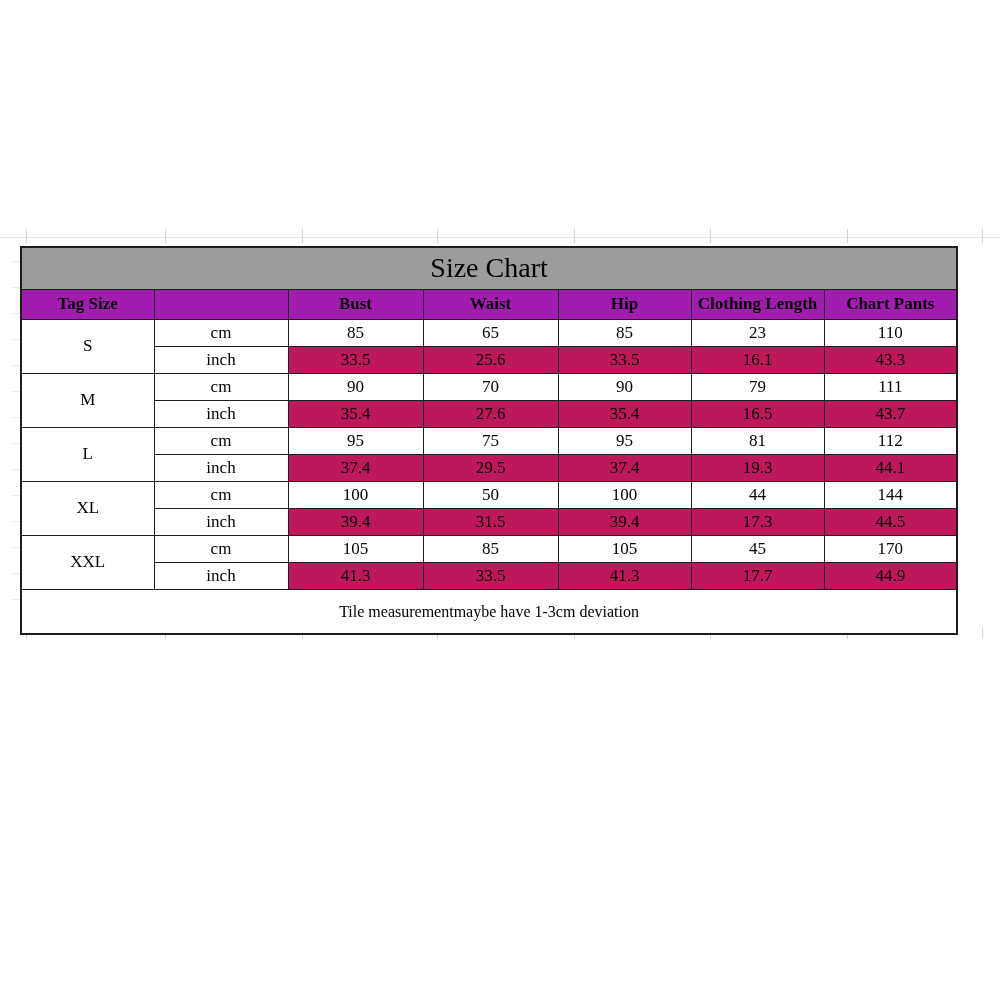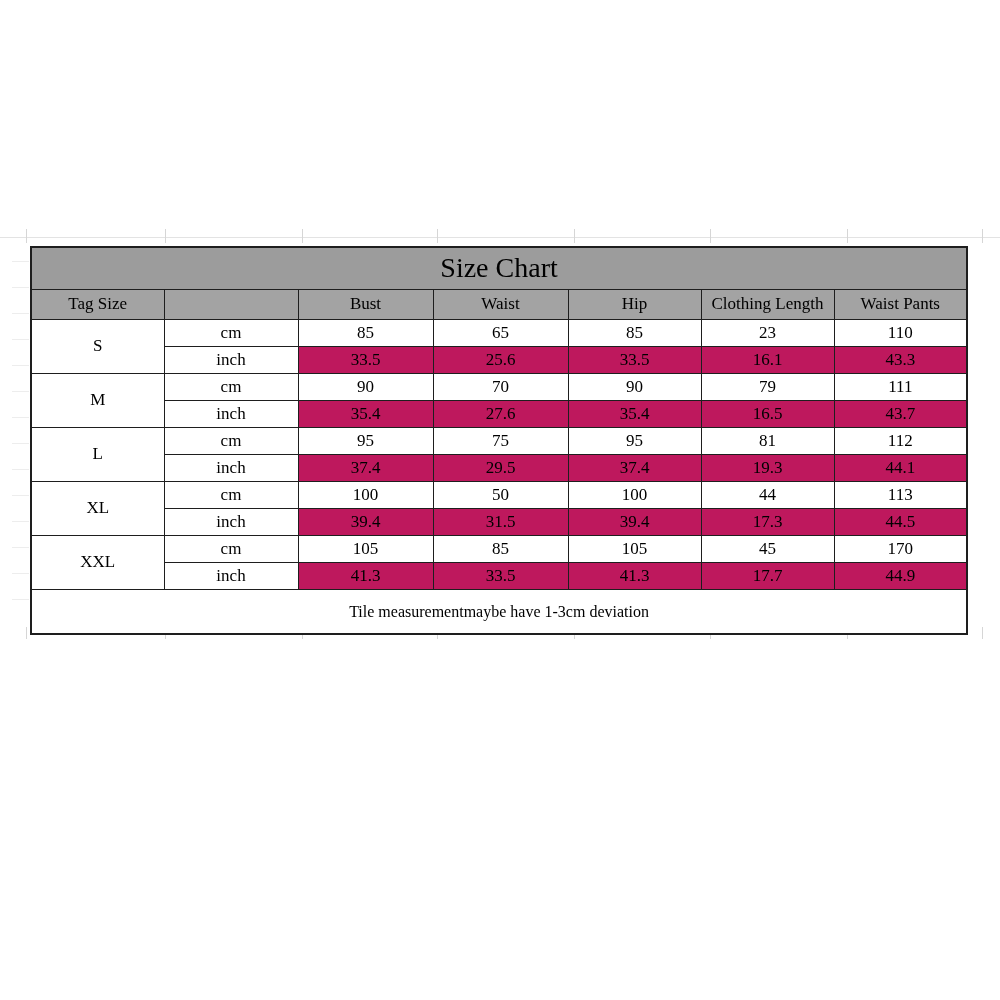--- a/index.html
+++ b/index.html
@@ -28,21 +28,21 @@
   }
   .grid-stub {
     position: absolute;
     height: 1px;
     background: #ededed;
   }
 
   
   table.size-chart {
     position: absolute;
-    left: 30px;
+    left: 20px;
     top: 246px;
     width: 936px;
     border-collapse: collapse;
     table-layout: fixed;
     border: 2px solid #1e1e1e;
   }
   table.size-chart td, table.size-chart th {
     border: 1px solid #1e1e1e;
     text-align: center;
     vertical-align: middle;
@@ -53,22 +53,22 @@
     white-space: nowrap;
   }
   tr.title-row td {
     height: 41px;
     background: #9c9c9c;
     font-size: 28px;
     font-weight: normal;
   }
   tr.header-row th {
     height: 29px;
-    font-weight: normal;
-    background: #a3a3a3;
+    font-weight: bold;
+    background: #a21caf;
   }
   tr.data-row td {
     height: 26px;
     background: #ffffff;
   }
   tr.data-row td.shaded {
     background: #be185d;
   }
   tr.note-row td {
     height: 43px;
@@ -129,21 +129,21 @@
     <td colspan="7">Size Chart</td>
   </tr>
 
   <tr class="header-row">
     <th>Tag Size</th>
     <th></th>
     <th>Bust</th>
     <th>Waist</th>
     <th>Hip</th>
     <th>Clothing Length</th>
-    <th>Waist Pants</th>
+    <th>Chart Pants</th>
   </tr>
 
   <tr class="data-row">
     <td rowspan="2">S</td>
     <td>cm</td>
     <td>85</td>
     <td>65</td>
     <td>85</td>
     <td>23</td>
     <td>110</td>
@@ -193,21 +193,21 @@
     <td class="shaded">44.1</td>
   </tr>
 
   <tr class="data-row">
     <td rowspan="2">XL</td>
     <td>cm</td>
     <td>100</td>
     <td>50</td>
     <td>100</td>
     <td>44</td>
-    <td>113</td>
+    <td>144</td>
   </tr>
   <tr class="data-row">
     <td>inch</td>
     <td class="shaded">39.4</td>
     <td class="shaded">31.5</td>
     <td class="shaded">39.4</td>
     <td class="shaded">17.3</td>
     <td class="shaded">44.5</td>
   </tr>
 

